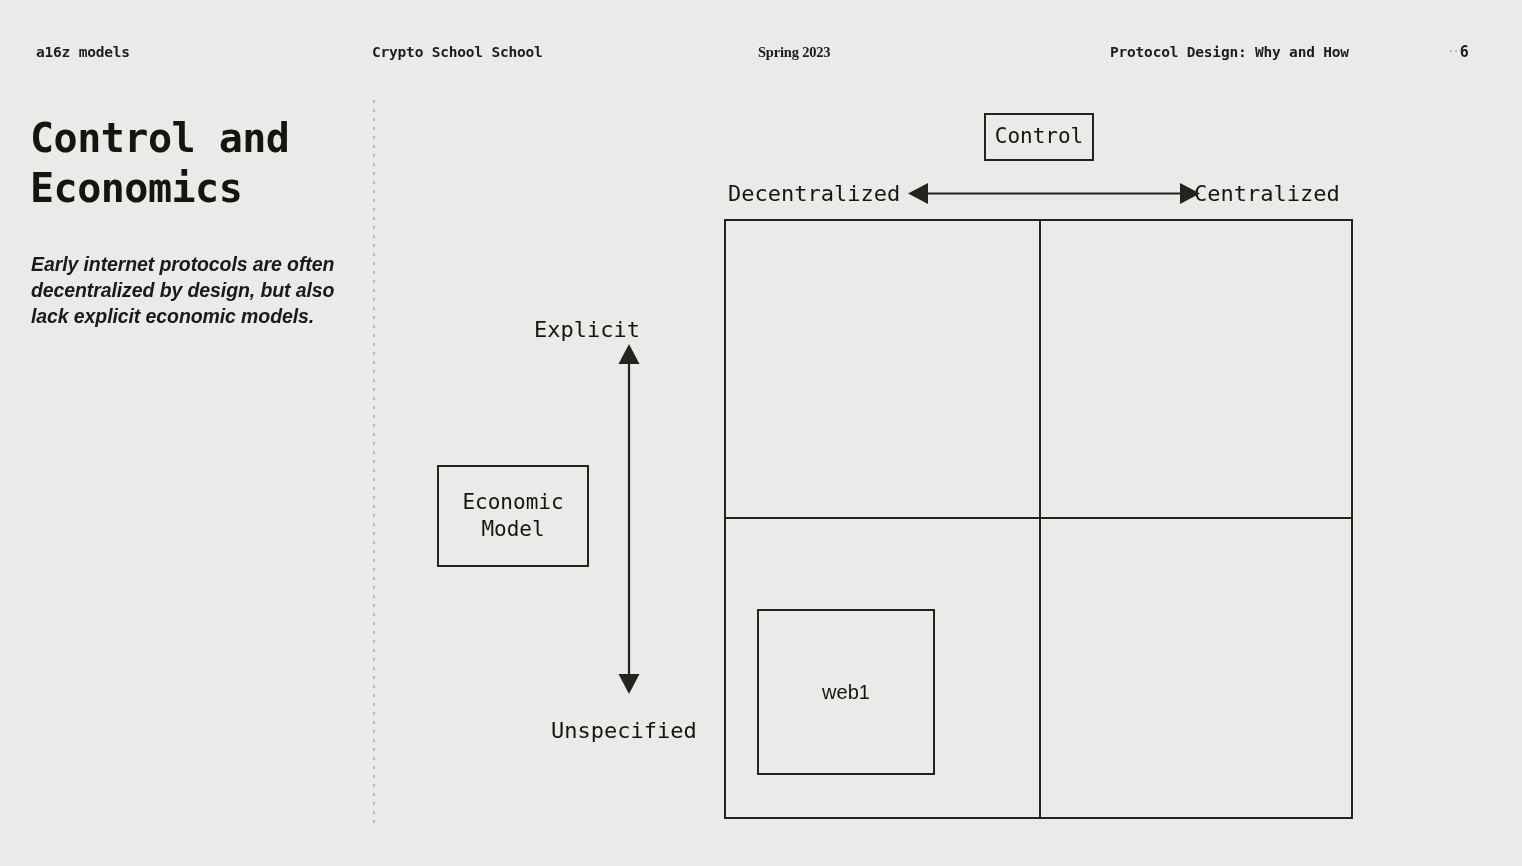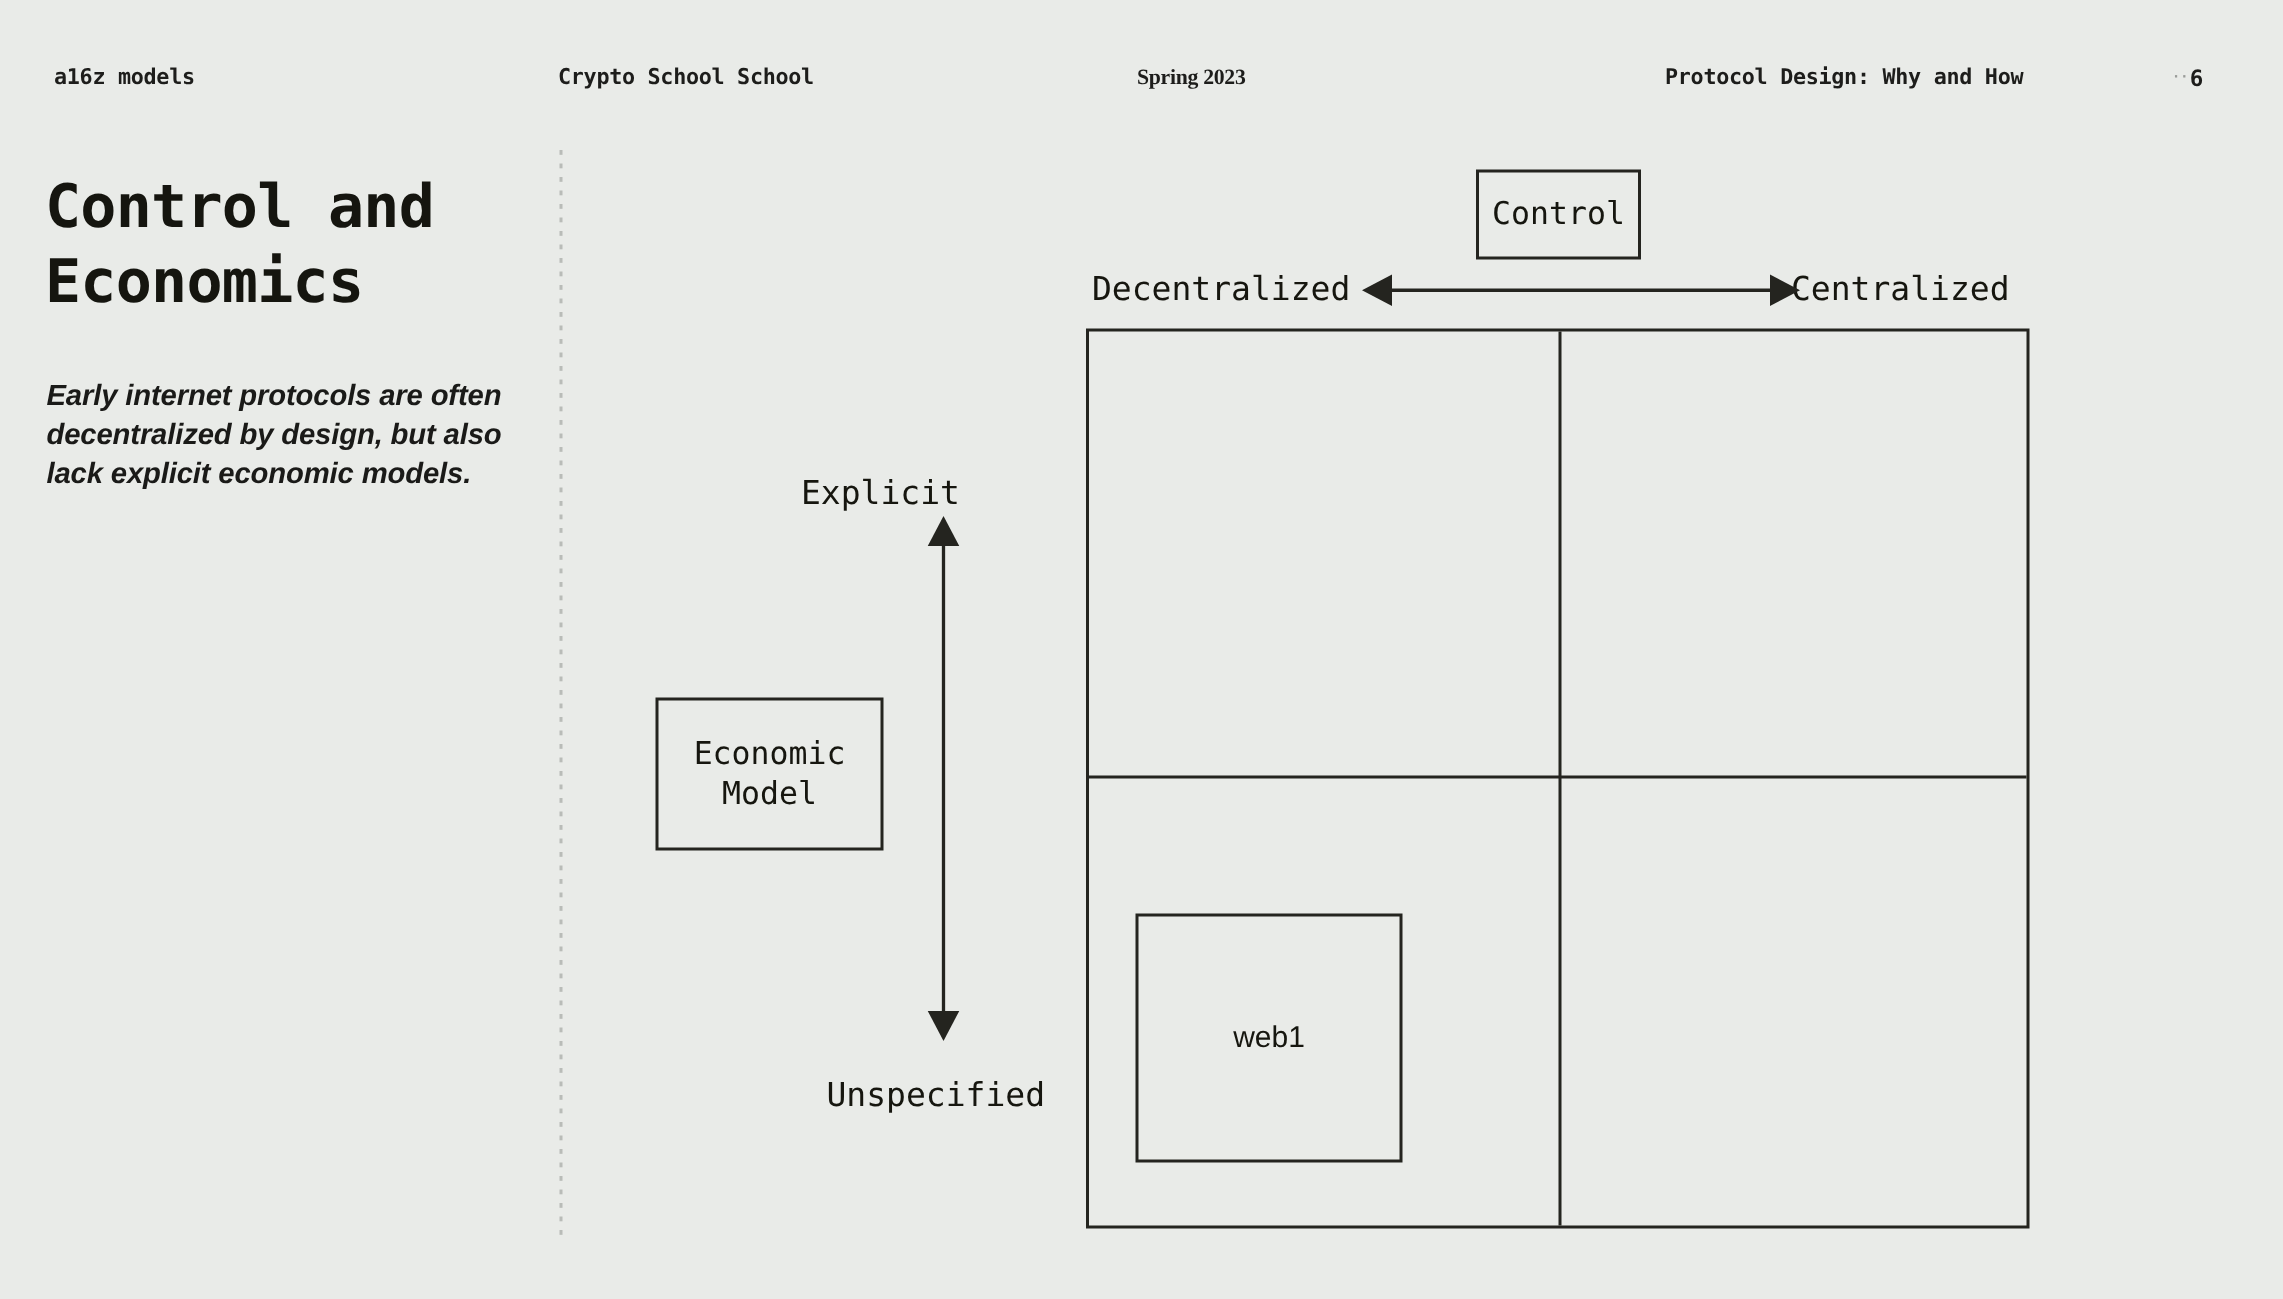--- a/index.html
+++ b/index.html
@@ -115,21 +115,21 @@
     font-size: 21px;
     line-height: 1.3;
     color: #16160f;
     box-sizing: border-box;
   }
 
   #control-box {
     left: 984px;
     top: 113px;
     width: 110px;
-    height: 60px;
+    height: 48px;
   }
 
   #economic-box {
     left: 437px;
     top: 465px;
     width: 152px;
     height: 102px;
   }
 
   .axis-label {

